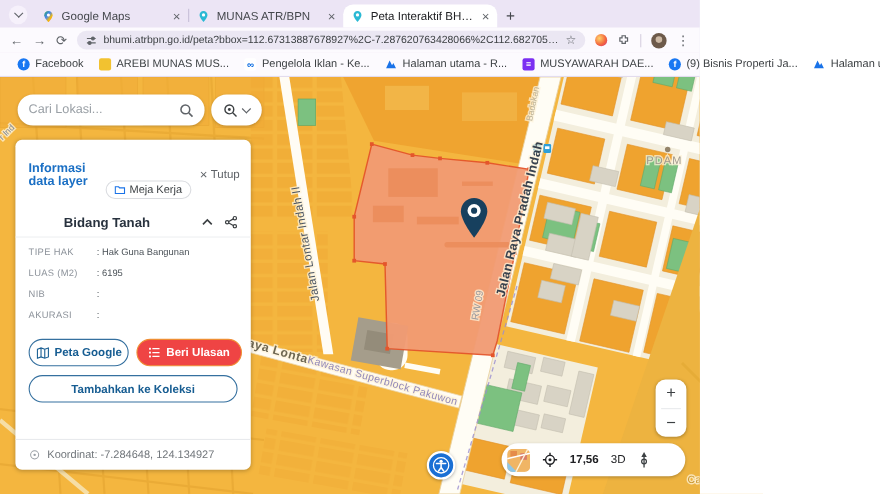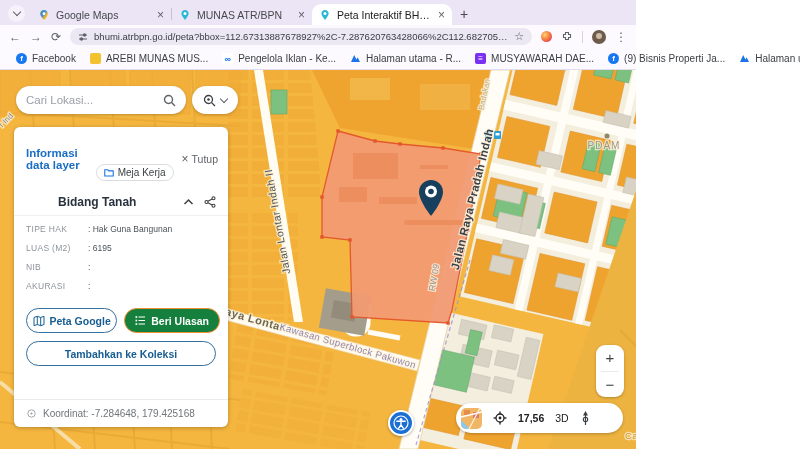--- a/index.html
+++ b/index.html
@@ -58,21 +58,21 @@
   .tutup { display:flex; align-items:center; gap:3px; font-size:10.5px; color:#5f6368; }
   .bidang { display:flex; align-items:center; padding:7px 12px 6px 12px; border-bottom:1px solid #eef0f2; }
   .bidang .t { font-size:12px; font-weight:bold; color:#28323e; flex:1;padding-left:32px; }
   .fields { padding:8px 12px 2px 12px; }
   .frow { display:flex; margin-bottom:9px; }
   .flabel { width:62px; font-size:8.5px; color:#8d939b; letter-spacing:.3px; flex:none; }
   .fval { font-size:8.5px; color:#4b5258; }
   .btnrow { display:flex; gap:7px; padding:6px 8px 0 12px; }
   .btn { height:25px; border-radius:13px; display:flex; align-items:center; justify-content:center; gap:5px; font-size:10.5px; font-weight:bold; }
   .btn-outline { border:1px solid #35709f; color:#175d92; background:#fff; }
-  .btn-orange { background:#15803d; color:#fff; border:1px solid #ef8f35; }
+  .btn-orange { background:#ef4444; color:#fff; border:1px solid #ef8f35; }
   .b1 { flex:1; } .b2 { flex:1.05; }
   .kolrow { padding:8px 12px 0 12px; }
   .kolrow .btn { width:100%; }
   .pspace { flex:1; }
   .koord { border-top:1px solid #e8eaed; padding:8px 12px; display:flex; align-items:center; gap:6px; font-size:10px; color:#70757a; }
 
   
   .logopill { position:absolute; right:14px; top:18px; width:74px; height:28px; background:#fff; border-radius:15px; box-shadow:0 1px 3px rgba(0,0,0,.22); display:flex; align-items:center; justify-content:center; gap:6px; }
   .logotext { font-size:13px; font-weight:bold; color:#27b7d3; letter-spacing:.5px; }
 
@@ -500,21 +500,21 @@
         <div class="btn btn-outline">
             <span>Tambahkan ke Koleksi</span>
           </div>
       </div>
       <div class="pspace"></div>
       <div class="koord">
         <svg width="11" height="11" viewBox="0 0 12 12">
             <circle cx="6" cy="6" r="4" fill="none" stroke="#9aa0a6" stroke-width="1"></circle>
             <circle cx="6" cy="6" r="1.2" fill="#9aa0a6"></circle>
           </svg>
-        <span>Koordinat: -7.284648, 179.425168</span>
+        <span>Koordinat: -7.284648, 124.134927</span>
       </div>
     </div>
 
 
     <div class="zoomctl">
       <div class="zbtn">+</div>
       <div class="zdiv"></div>
       <div class="zbtn">−</div>
     </div>
 

